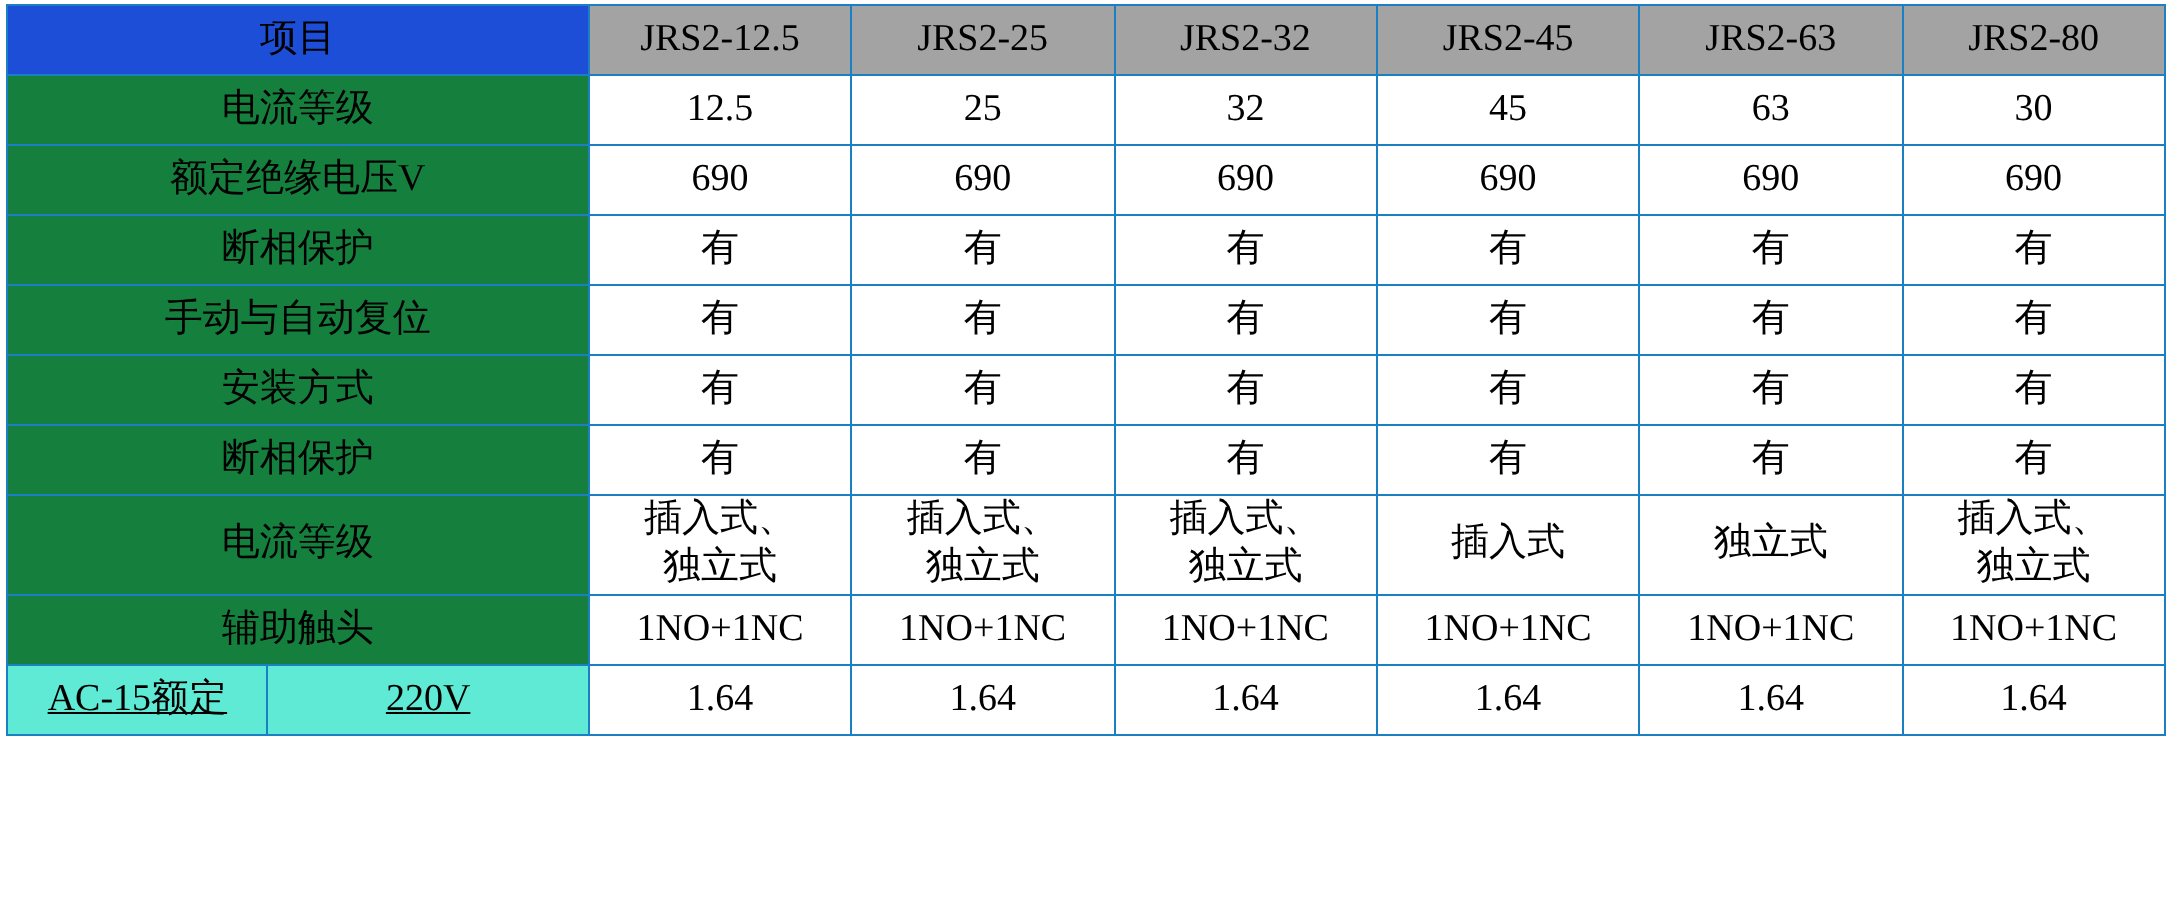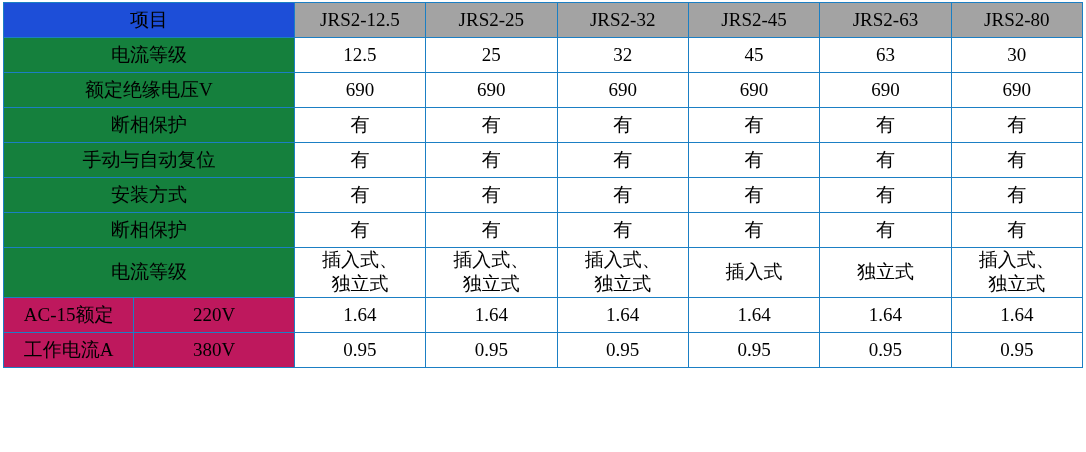--- a/index.html
+++ b/index.html
@@ -28,23 +28,24 @@
     color: #000000;
     line-height: 1.25;
     height: 34px;
   }
   td.label {
     background: #15803d;
     color: #ffffff;
     font-size: 19px;
   }
   td.label-sub {
-    background: #be185d;
+    background: #5eead4;
     color: #ffffff;
     font-size: 17px;
+    text-decoration: underline;
   }
   td.val {
     background: #ffffff;
     color: #000000;
   }
   td.head {
     background: #1d4ed8;
     color: #ffffff;
   }
   td.head-val {
@@ -166,36 +167,35 @@
       </td>
       <td class="val tall">
         <span class="two-line">独立式</span>
       </td>
       <td class="val tall">
         <span class="two-line">插入式、</span>
         <span class="two-line">独立式</span>
       </td>
     </tr>
 
+    <tr>
+      <td class="label" colspan="2">辅助触头</td>
+      <td class="val">1NO+1NC</td>
+      <td class="val">1NO+1NC</td>
+      <td class="val">1NO+1NC</td>
+      <td class="val">1NO+1NC</td>
+      <td class="val">1NO+1NC</td>
+      <td class="val">1NO+1NC</td>
+    </tr>
 
     <tr>
       <td class="label-sub">AC-15额定</td>
       <td class="label-sub">220V</td>
       <td class="val">1.64</td>
       <td class="val">1.64</td>
       <td class="val">1.64</td>
       <td class="val">1.64</td>
       <td class="val">1.64</td>
       <td class="val">1.64</td>
     </tr>
 
-    <tr>
-      <td class="label-sub">工作电流A</td>
-      <td class="label-sub">380V</td>
-      <td class="val">0.95</td>
-      <td class="val">0.95</td>
-      <td class="val">0.95</td>
-      <td class="val">0.95</td>
-      <td class="val">0.95</td>
-      <td class="val">0.95</td>
-    </tr>
   </tbody>
 </table>
 
 </body></html>

